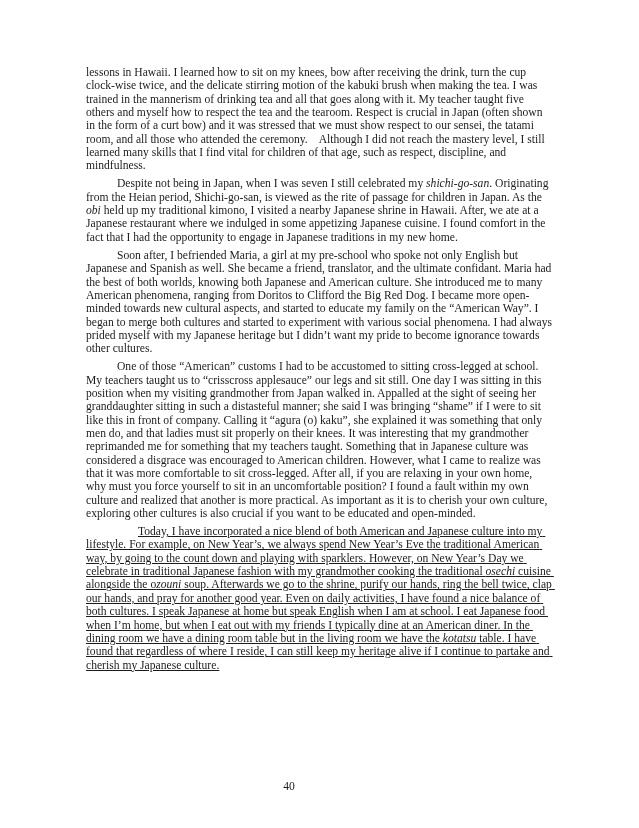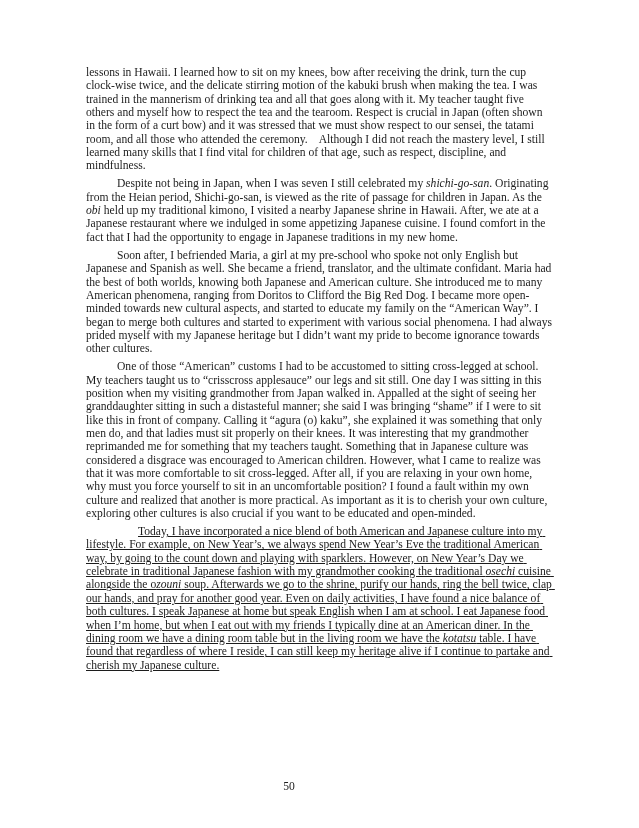--- a/index.html
+++ b/index.html
@@ -48,14 +48,14 @@
 <body>
 
 <div class="page">
   <div class="text-body">
       <p class="para indent-none"><span>lessons in Hawaii. I learned how to sit on my knees, bow after receiving the drink, turn the cup clock-wise twice, and the delicate stirring motion of the kabuki brush when making the tea. I was trained in the mannerism of drinking tea and all that goes along with it. My teacher taught five others and myself how to respect the tea and the tearoom. Respect is crucial in Japan (often shown in the form of a curt bow) and it was stressed that we must show respect to our sensei, the tatami room, and all those who attended the ceremony.    Although I did not reach the mastery level, I still learned many skills that I find vital for children of that age, such as respect, discipline, and mindfulness.</span></p>
       <p class="para indent-normal"><span>Despite not being in Japan, when I was seven I still celebrated my </span><em>shichi-go-san</em><span>. Originating from the Heian period, Shichi-go-san, is viewed as the rite of passage for children in Japan. As the </span><em>obi</em><span> held up my traditional kimono, I visited a nearby Japanese shrine in Hawaii. After, we ate at a Japanese restaurant where we indulged in some appetizing Japanese cuisine. I found comfort in the fact that I had the opportunity to engage in Japanese traditions in my new home.</span></p>
       <p class="para indent-normal"><span>Soon after, I befriended Maria, a girl at my pre-school who spoke not only English but Japanese and Spanish as well. She became a friend, translator, and the ultimate confidant. Maria had the best of both worlds, knowing both Japanese and American culture. She introduced me to many American phenomena, ranging from Doritos to Clifford the Big Red Dog. I became more open-minded towards new cultural aspects, and started to educate my family on the “American Way”. I began to merge both cultures and started to experiment with various social phenomena. I had always prided myself with my Japanese heritage but I didn’t want my pride to become ignorance towards other cultures.</span></p>
       <p class="para indent-normal"><span>One of those “American” customs I had to be accustomed to sitting cross-legged at school. My teachers taught us to “crisscross applesauce” our legs and sit still. One day I was sitting in this position when my visiting grandmother from Japan walked in. Appalled at the sight of seeing her granddaughter sitting in such a distasteful manner; she said I was bringing “shame” if I were to sit like this in front of company. Calling it “agura (o) kaku”, she explained it was something that only men do, and that ladies must sit properly on their knees. It was interesting that my grandmother reprimanded me for something that my teachers taught. Something that in Japanese culture was considered a disgrace was encouraged to American children. However, what I came to realize was that it was more comfortable to sit cross-legged. After all, if you are relaxing in your own home, why must you force yourself to sit in an uncomfortable position? I found a fault within my own culture and realized that another is more practical. As important as it is to cherish your own culture, exploring other cultures is also crucial if you want to be educated and open-minded.</span></p>
       <p class="para indent-large"><span>Today, I have incorporated a nice blend of both American and Japanese culture into my lifestyle. For example, on New Year’s, we always spend New Year’s Eve the traditional American way, by going to the count down and playing with sparklers. However, on New Year’s Day we celebrate in traditional Japanese fashion with my grandmother cooking the traditional </span><em>osechi</em><span> cuisine alongside the o</span><em>zouni</em><span> soup. Afterwards we go to the shrine, purify our hands, ring the bell twice, clap our hands, and pray for another good year. Even on daily activities, I have found a nice balance of both cultures. I speak Japanese at home but speak English when I am at school. I eat Japanese food when I’m home, but when I eat out with my friends I typically dine at an American diner. In the dining room we have a dining room table but in the living room we have the </span><em>kotatsu</em><span> table. I have found that regardless of where I reside, I can still keep my heritage alive if I continue to partake and cherish my Japanese culture.</span></p>
     </div>
-  <div class="page-number">50</div>
+  <div class="page-number">40</div>
 </div>
 
 </body></html>

